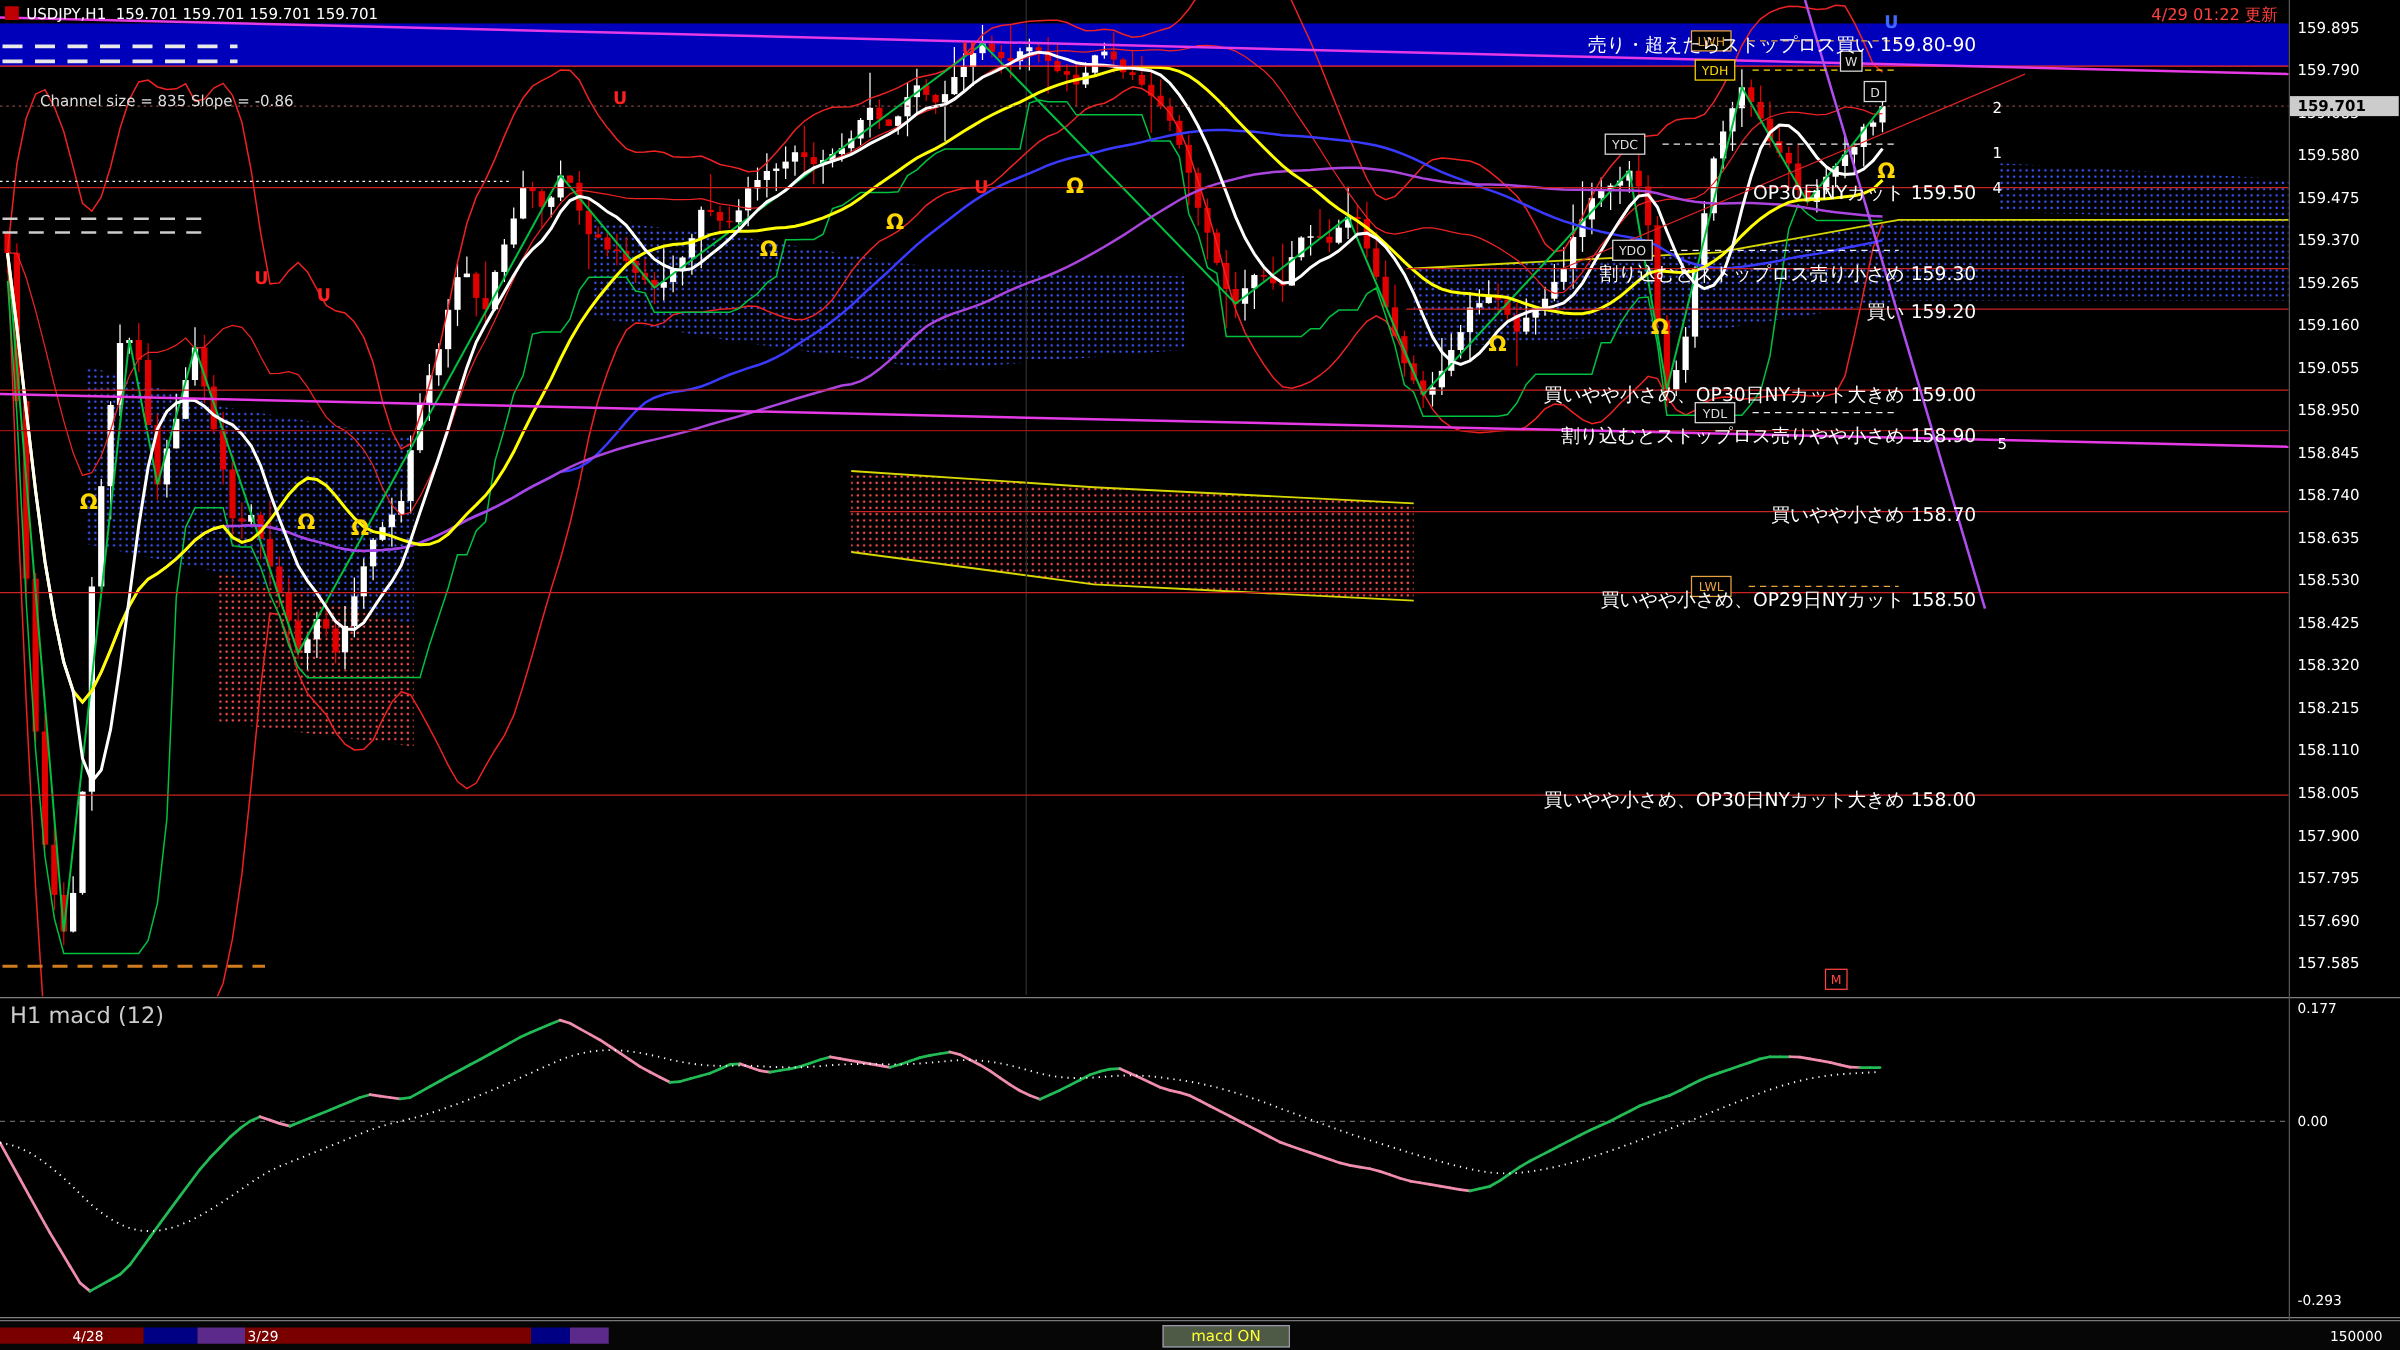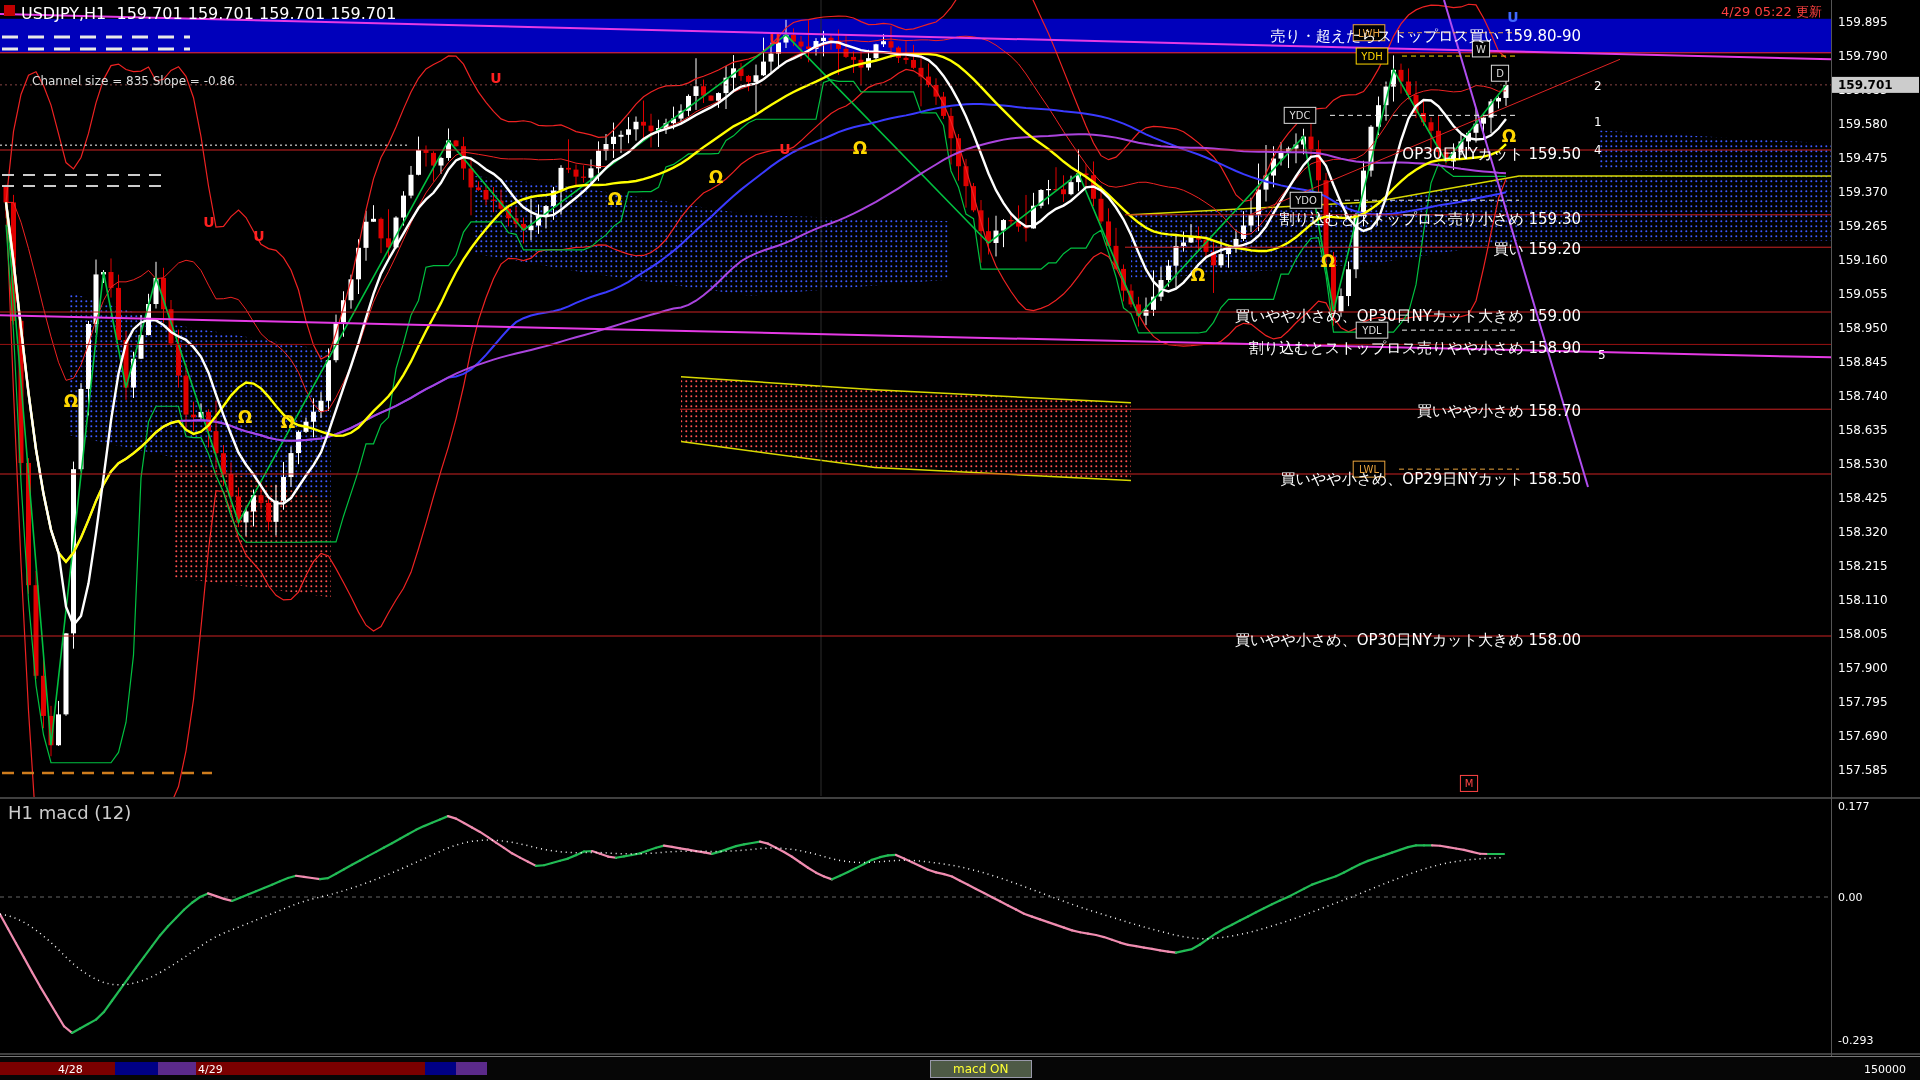--- a/index.html
+++ b/index.html
@@ -1,20 +1,20 @@
 <!DOCTYPE html>
 <html><head>
 <meta charset="utf-8">
 <style>
   html,body{margin:0;padding:0;background:#000;}
   .screen{position:relative;width:1920px;height:1080px;background:#000;overflow:hidden;
           font-family:"DejaVu Sans",sans-serif;}
   .abs{position:absolute;}
   #app-icon{left:4px;top:5px;width:11px;height:11px;background:#c00000;}
-  #title-ticker{left:21px;top:4px;font-size:16px;color:#ffffff;white-space:pre;}
+  #title-ticker{left:21px;top:4px;font-size:12px;color:#ffffff;white-space:pre;}
   #updated{right:98px;top:3px;font-size:13px;color:#ff4040;}
   #watermark{left:70px;top:56px;font-size:64px;color:#f2f2f2;letter-spacing:1px;}
   #channel-info{left:10px;top:74px;font-size:12px;color:#dddddd;margin-left:22px;}
   #macd-label{left:8px;top:802px;font-size:18px;color:#cccccc;}
   #price-axis{left:1831px;top:0;width:89px;height:1056px;border-left:1px solid #555;}
   #bottom-bar{left:0;top:1056px;width:1920px;height:24px;background:#060606;border-top:1px solid #777;}
   .seg{position:absolute;top:5px;height:13px;}
   .date-label{position:absolute;top:6px;font-size:11px;color:#ffffff;}
   #macd-chip{position:absolute;left:930px;top:3px;font-size:12px;color:#ffff33;background:#4e5a46;
              border:1px solid #99a;padding:0 22px;height:16px;line-height:16px;}
@@ -776,29 +776,29 @@
         <line x1="1488" y1="854" x2="1496" y2="854" stroke="#22bb55" stroke-width="2.2" stroke-linecap="round"></line>
         <line x1="1496" y1="854" x2="1504" y2="854" stroke="#22bb55" stroke-width="2.2" stroke-linecap="round"></line>
         <polyline points="0,914.2 8,915.6484210526315 16,918.4004210526316 24,922.3256421052631 32,927.3067621052631 40,933.2089891205433 48,939.8526063375213 56,947.1634747360272 64,955.0748691979084 72,962.8609306652143 80,969.4245150180477 88,974.8878699678559 96,979.3610184549412 104,982.6100778997696 112,984.4245539807605 120,984.9479050342973 128,984.3092435631256 136,982.646444206813 144,980.0749247861318 152,976.6855573075186 160,972.5601265767667 168,967.92811391909 176,962.933702527181 184,957.6131322744629 192,952.12515238035 200,946.612637142315 208,941.2901734280834 216,936.7751560852752 224,932.9868404767476 232,929.7778439290729 240,926.5672470361656 248,923.355209832549 256,920.1418763492941 264,916.9260758111388 272,913.6989521009928 280,910.4616375360548 288,907.2151512018041 296,904.0713780171076 304,901.3529498928161 312,899.0173323228894 320,897.0262442518908 328,895.1371682137985 336,892.9931288117734 344,890.6196223822091 352,888.0395956278591 360,885.2806360650732 368,882.3675724585659 376,879.3158152127093 384,876.1392336914383 392,872.8433748384235 400,869.4332309029683 408,865.9202303933166 416,862.3146589668881 424,858.6951285540704 432,855.1046479567278 440,851.5403121933131 448,847.9995067804334 456,845.0624593281965 464,842.8629875889253 472,841.327333991323 480,840.389116721223 488,840.0705175491007 496,840.3212782941906 504,841.0844629647715 512,842.3088291682944 520,843.839146251465 528,845.6292316263185 536,847.6531084636866 544,849.4113460044148 552,850.771824307199 560,851.7743192958341 568,852.4546293017345 576,852.7223242662978 584,852.601144471247 592,852.4486300241224 600,852.5865670217102 608,852.9859103195391 616,853.4657192875852 624,853.7599473588267 632,853.887152622944 640,853.8296373606496 648,853.5026736245846 656,852.9332062621262 664,852.1970856359136 672,851.6721770723223 680,851.3373593650899 688,851.173623428581 696,851.1638610857228 704,851.2926749771506 712,851.5462074794356 720,851.5507867314919 728,851.2797080583427 736,850.7605372525085 744,850.1212835272577 752,849.4083551745318 760,848.6291196570787 768,848.1342076913709 776,848.1015869222338 784,848.4850282300104 792,849.3117254070094 800,850.6061528663084 808,852.3215375796776 816,854.3527171550431 824,856.5630009950944 832,858.8414377376902 840,860.5299255428686 848,861.6874593043711 856,862.3291133739341 864,862.4938020365406 872,862.2292218328865 880,861.7231417548611 888,861.0866170530592 896,860.4684816635428 904,860.2742650761359 912,860.4615754106275 920,861.0098623140092 928,861.8855427492749 936,862.9301463690842 944,864.0513422584917 952,865.2994080326425 960,866.8354672293782 968,868.6307205064404 976,870.6592484557964 984,872.8977236102168 992,875.3251512491951 1000,877.9226361242755 1008,880.673172511848 1016,883.5614552606633 1024,886.5737097345968 1032,889.5771387611372 1040,892.5554248850235 1048,895.5110823965211 1056,898.446374156869 1064,901.3633367411821 1072,904.2638030670639 1080,907.0634227603575 1088,909.7206804843217 1096,912.2498124358896 1104,914.7324311923006 1112,917.2419880730706 1120,919.7757892657635 1128,922.2798103391872 1136,924.6710293052685 1144,926.9607263747416 1152,929.1590537372674 1160,931.2751483635407 1168,933.3172335271867 1176,935.2528785955205 1184,936.8139065254422 1192,938.0377790307928 1200,938.6812011277135 1208,938.7098810149421 1216,938.1852929134479 1224,937.2487636221031 1232,935.9930872598928 1240,934.4501785339036 1248,932.6487606805132 1256,930.6146846124618 1264,928.3712161512157 1272,925.9583050624099 1280,923.4245798193268 1288,920.7821218373941 1296,917.9911096536547 1304,915.0663986882893 1312,912.0213588194603 1320,908.9884229375143 1328,905.9835806437628 1336,903.0040225793865 1344,899.9440203214479 1352,896.7772182893032 1360,893.5142964603727 1368,890.2508668143355 1376,887.038580132902 1384,883.8723221196118 1392,880.7474899076506 1400,877.6599409168855 1408,874.605946825197 1416,871.6853521426773 1424,869.0568169284096 1432,866.6911352355686 1440,864.5964217120118 1448,862.8487795408106 1456,861.4135015867295 1464,860.2660403169455 1472,859.4244362852509 1480,858.858103767837 1488,858.3722933910533 1496,857.935064051948 1504,857.5415576467532" fill="none" stroke="#ffffff" stroke-width="1.5" stroke-dasharray="1,4"></polyline>
         <text x="1838" y="810" font-size="11" fill="#ffffff">0.177</text>
         <text x="1838" y="901" font-size="11" fill="#ffffff">0.00</text>
         <text x="1838" y="1044" font-size="11" fill="#ffffff">-0.293</text>
       </g>
     </svg>
   <div class="abs" id="app-icon"></div>
   <div class="abs" id="title-ticker">USDJPY,H1  159.701 159.701 159.701 159.701</div>
-  <div class="abs" id="updated">4/29 05:22 更新</div>
+  <div class="abs" id="updated">4/29 01:22 更新</div>
   <div class="abs" id="channel-info">Channel size = 835 Slope = -0.86</div>
   <div class="abs" id="macd-label">H1 macd (12)</div>
   <div class="abs" id="price-axis"></div>
   <div class="abs" id="bottom-bar">
     <div id="macd-chip">macd ON</div>
     <div id="scale-label">150000</div>
   <div class="seg" style="left: 0px; width: 115px; background: rgb(122, 0, 0);"></div>
       <div class="seg" style="left: 115px; width: 43px; background: rgb(0, 0, 133);"></div>
       <div class="seg" style="left: 158px; width: 38px; background: rgb(91, 42, 138);"></div>
       <div class="seg" style="left: 196px; width: 229px; background: rgb(122, 0, 0);"></div>
       <div class="seg" style="left: 425px; width: 31px; background: rgb(0, 0, 133);"></div>
       <div class="seg" style="left: 456px; width: 31px; background: rgb(91, 42, 138);"></div>
       <div class="date-label" style="left: 58px;">4/28</div>
-      <div class="date-label" style="left: 198px;">4/29</div>
+      <div class="date-label" style="left: 198px;">3/29</div>
     </div>
 </div>
 
 </body></html>

